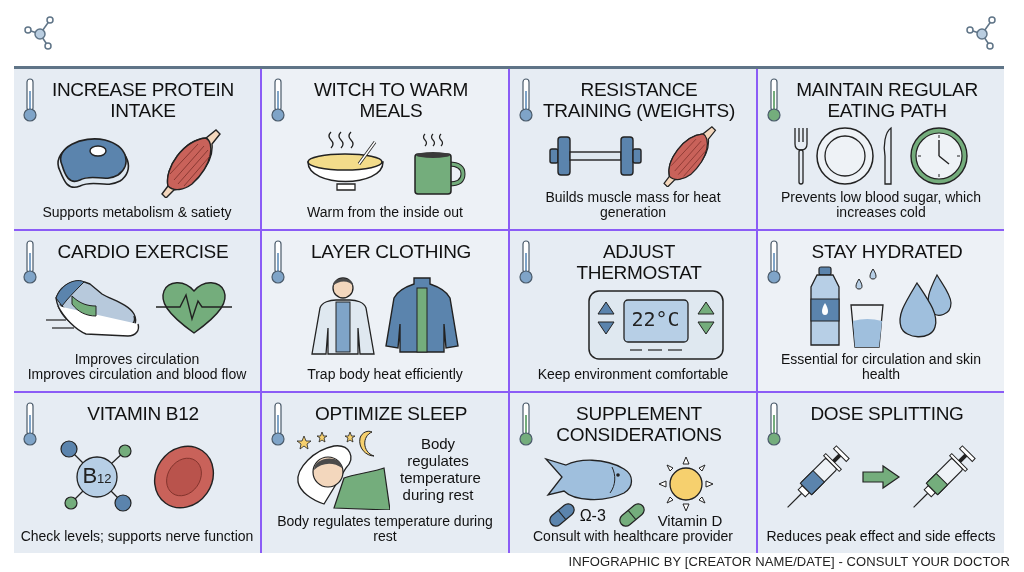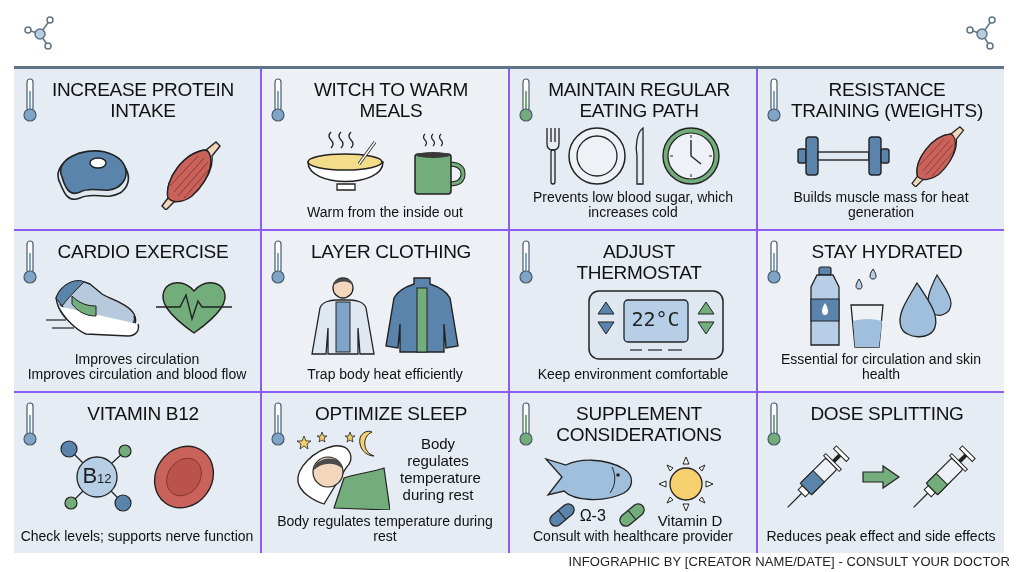--- a/index.html
+++ b/index.html
@@ -65,20 +65,21 @@
           <path d="M8 66 L14 58 C10 40 30 12 52 10 L62 2 L66 6 L58 16 C60 36 38 60 20 62 L12 70Z" fill="#f3d7bd" stroke="#222" stroke-width="1.4"></path>
           <path d="M14 58 C10 40 30 12 52 10 C60 14 60 36 38 56 C30 62 20 64 14 58Z" fill="#c9625a" stroke="#222" stroke-width="1.4"></path>
           <g stroke="#7a2e28" stroke-width="0.8" fill="none">
             <path d="M20 52 L50 18"></path>
             <path d="M24 56 L54 22"></path>
             <path d="M16 46 L44 16"></path>
             <path d="M30 58 L56 28"></path>
           </g>
         </svg>
     </div>
+    <div class="desc">Supports metabolism &amp; satiety</div>
   </div>
 
   <div class="cell light">
     <svg class="therm" viewBox="0 0 16 46">
         <rect x="5" y="2" width="6" height="32" rx="3" fill="#fff" stroke="#4a5a6a" stroke-width="1.2"></rect>
         <rect x="7" y="14" width="2" height="22" fill="#7fa4c8"></rect>
         <circle cx="8" cy="38" r="6" fill="#7fa4c8" stroke="#4a5a6a" stroke-width="1.2"></circle>
       </svg>
     <div class="ctitle">WITCH TO WARM MEALS</div>
     <div class="art">
@@ -100,57 +101,20 @@
             <path d="M26 6 q-3 3 0 6 q3 3 0 6"></path>
             <path d="M34 6 q-3 3 0 6 q3 3 0 6"></path>
           </g>
           <path d="M42 36 q14 0 14 10 q0 10 -14 10" fill="none" stroke="#222" stroke-width="5"></path>
           <path d="M42 36 q14 0 14 10 q0 10 -14 10" fill="none" stroke="#74ad7c" stroke-width="3"></path>
           <rect x="8" y="26" width="36" height="40" rx="3" fill="#74ad7c" stroke="#222" stroke-width="1.5"></rect>
           <ellipse cx="26" cy="27" rx="17" ry="3" fill="#3a3a3a"></ellipse>
         </svg>
     </div>
     <div class="desc">Warm from the inside out</div>
-  </div>
-
-  <div class="cell">
-    <svg class="therm" viewBox="0 0 16 46">
-        <rect x="5" y="2" width="6" height="32" rx="3" fill="#fff" stroke="#4a5a6a" stroke-width="1.2"></rect>
-        <rect x="7" y="14" width="2" height="22" fill="#74ad7c"></rect>
-        <circle cx="8" cy="38" r="6" fill="#74ad7c" stroke="#4a5a6a" stroke-width="1.2"></circle>
-      </svg>
-    <div class="ctitle">MAINTAIN REGULAR EATING PATH</div>
-    <div class="art" style="gap:6px">
-      <svg width="16" height="60" viewBox="0 0 16 60">
-          <path d="M2 2 v16 q0 6 6 6 q6 0 6 -6 v-16 M6 2 v14 M10 2 v14" fill="none" stroke="#222" stroke-width="1.3"></path>
-          <rect x="6" y="24" width="4" height="34" rx="2" fill="#e6ecf3" stroke="#222" stroke-width="1.3"></rect>
-        </svg>
-      <svg width="60" height="60" viewBox="0 0 60 60">
-          <circle cx="30" cy="30" r="28" fill="#eef2f6" stroke="#222" stroke-width="1.5"></circle>
-          <circle cx="30" cy="30" r="20" fill="none" stroke="#222" stroke-width="1.3"></circle>
-        </svg>
-      <svg width="12" height="60" viewBox="0 0 12 60">
-          <path d="M4 58 V30 C2 20 4 6 10 2 V58Z" fill="#e6ecf3" stroke="#222" stroke-width="1.3"></path>
-        </svg>
-      <svg width="60" height="60" viewBox="0 0 60 60" style="margin-left:10px">
-          <circle cx="30" cy="30" r="28" fill="#74ad7c" stroke="#222" stroke-width="1.4"></circle>
-          <circle cx="30" cy="30" r="23" fill="#eef2f6" stroke="#222" stroke-width="1.2"></circle>
-          <g stroke="#222" stroke-width="1.4">
-            <line x1="30" y1="30" x2="30" y2="14"></line>
-            <line x1="30" y1="30" x2="40" y2="38"></line>
-          </g>
-          <g stroke="#222" stroke-width="1">
-            <line x1="30" y1="9" x2="30" y2="12"></line>
-            <line x1="30" y1="48" x2="30" y2="51"></line>
-            <line x1="9" y1="30" x2="12" y2="30"></line>
-            <line x1="48" y1="30" x2="51" y2="30"></line>
-          </g>
-        </svg>
-    </div>
-    <div class="desc">Prevents low blood sugar, which increases cold</div>
   </div>
 
   <div class="cell">
     <svg class="therm" viewBox="0 0 16 46">
         <rect x="5" y="2" width="6" height="32" rx="3" fill="#fff" stroke="#4a5a6a" stroke-width="1.2"></rect>
         <rect x="7" y="14" width="2" height="22" fill="#7fa4c8"></rect>
         <circle cx="8" cy="38" r="6" fill="#7fa4c8" stroke="#4a5a6a" stroke-width="1.2"></circle>
       </svg>
     <div class="ctitle">RESISTANCE TRAINING (WEIGHTS)</div>
     <div class="art">
@@ -168,20 +132,57 @@
           <path d="M14 58 C10 40 30 12 52 10 C60 14 60 36 38 56 C30 62 20 64 14 58Z" fill="#c9625a" stroke="#222" stroke-width="1.4"></path>
           <g stroke="#7a2e28" stroke-width="0.8" fill="none">
             <path d="M20 52 L50 18"></path>
             <path d="M24 56 L54 22"></path>
             <path d="M16 46 L44 16"></path>
             <path d="M30 58 L56 28"></path>
           </g>
         </svg>
     </div>
     <div class="desc">Builds muscle mass for heat generation</div>
+  </div>
+
+  <div class="cell">
+    <svg class="therm" viewBox="0 0 16 46">
+        <rect x="5" y="2" width="6" height="32" rx="3" fill="#fff" stroke="#4a5a6a" stroke-width="1.2"></rect>
+        <rect x="7" y="14" width="2" height="22" fill="#74ad7c"></rect>
+        <circle cx="8" cy="38" r="6" fill="#74ad7c" stroke="#4a5a6a" stroke-width="1.2"></circle>
+      </svg>
+    <div class="ctitle">MAINTAIN REGULAR EATING PATH</div>
+    <div class="art" style="gap:6px">
+      <svg width="16" height="60" viewBox="0 0 16 60">
+          <path d="M2 2 v16 q0 6 6 6 q6 0 6 -6 v-16 M6 2 v14 M10 2 v14" fill="none" stroke="#222" stroke-width="1.3"></path>
+          <rect x="6" y="24" width="4" height="34" rx="2" fill="#e6ecf3" stroke="#222" stroke-width="1.3"></rect>
+        </svg>
+      <svg width="60" height="60" viewBox="0 0 60 60">
+          <circle cx="30" cy="30" r="28" fill="#eef2f6" stroke="#222" stroke-width="1.5"></circle>
+          <circle cx="30" cy="30" r="20" fill="none" stroke="#222" stroke-width="1.3"></circle>
+        </svg>
+      <svg width="12" height="60" viewBox="0 0 12 60">
+          <path d="M4 58 V30 C2 20 4 6 10 2 V58Z" fill="#e6ecf3" stroke="#222" stroke-width="1.3"></path>
+        </svg>
+      <svg width="60" height="60" viewBox="0 0 60 60" style="margin-left:10px">
+          <circle cx="30" cy="30" r="28" fill="#74ad7c" stroke="#222" stroke-width="1.4"></circle>
+          <circle cx="30" cy="30" r="23" fill="#eef2f6" stroke="#222" stroke-width="1.2"></circle>
+          <g stroke="#222" stroke-width="1.4">
+            <line x1="30" y1="30" x2="30" y2="14"></line>
+            <line x1="30" y1="30" x2="40" y2="38"></line>
+          </g>
+          <g stroke="#222" stroke-width="1">
+            <line x1="30" y1="9" x2="30" y2="12"></line>
+            <line x1="30" y1="48" x2="30" y2="51"></line>
+            <line x1="9" y1="30" x2="12" y2="30"></line>
+            <line x1="48" y1="30" x2="51" y2="30"></line>
+          </g>
+        </svg>
+    </div>
+    <div class="desc">Prevents low blood sugar, which increases cold</div>
   </div>
 
   <div class="cell">
     <svg class="therm" viewBox="0 0 16 46">
         <rect x="5" y="2" width="6" height="32" rx="3" fill="#fff" stroke="#4a5a6a" stroke-width="1.2"></rect>
         <rect x="7" y="14" width="2" height="22" fill="#7fa4c8"></rect>
         <circle cx="8" cy="38" r="6" fill="#7fa4c8" stroke="#4a5a6a" stroke-width="1.2"></circle>
       </svg>
     <div class="ctitle">CARDIO EXERCISE</div>
     <div class="art">

